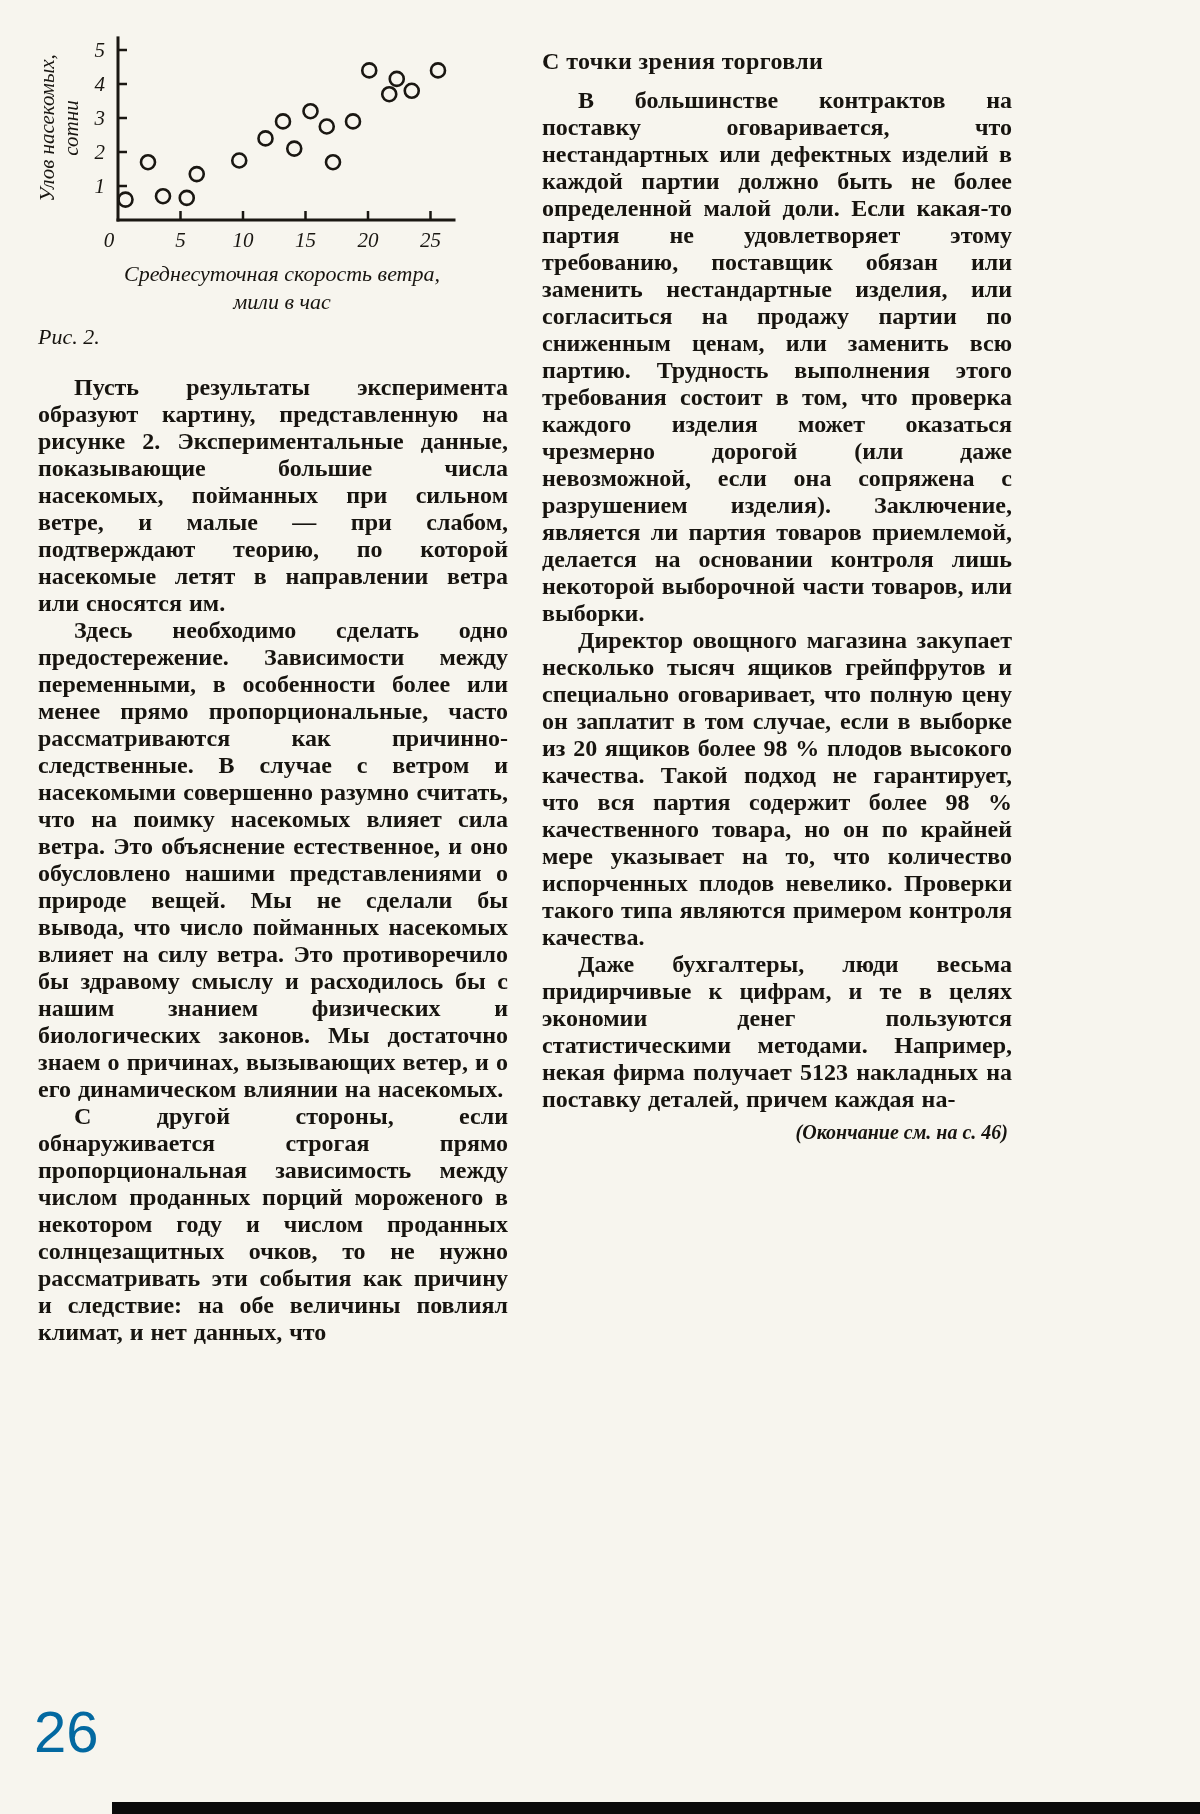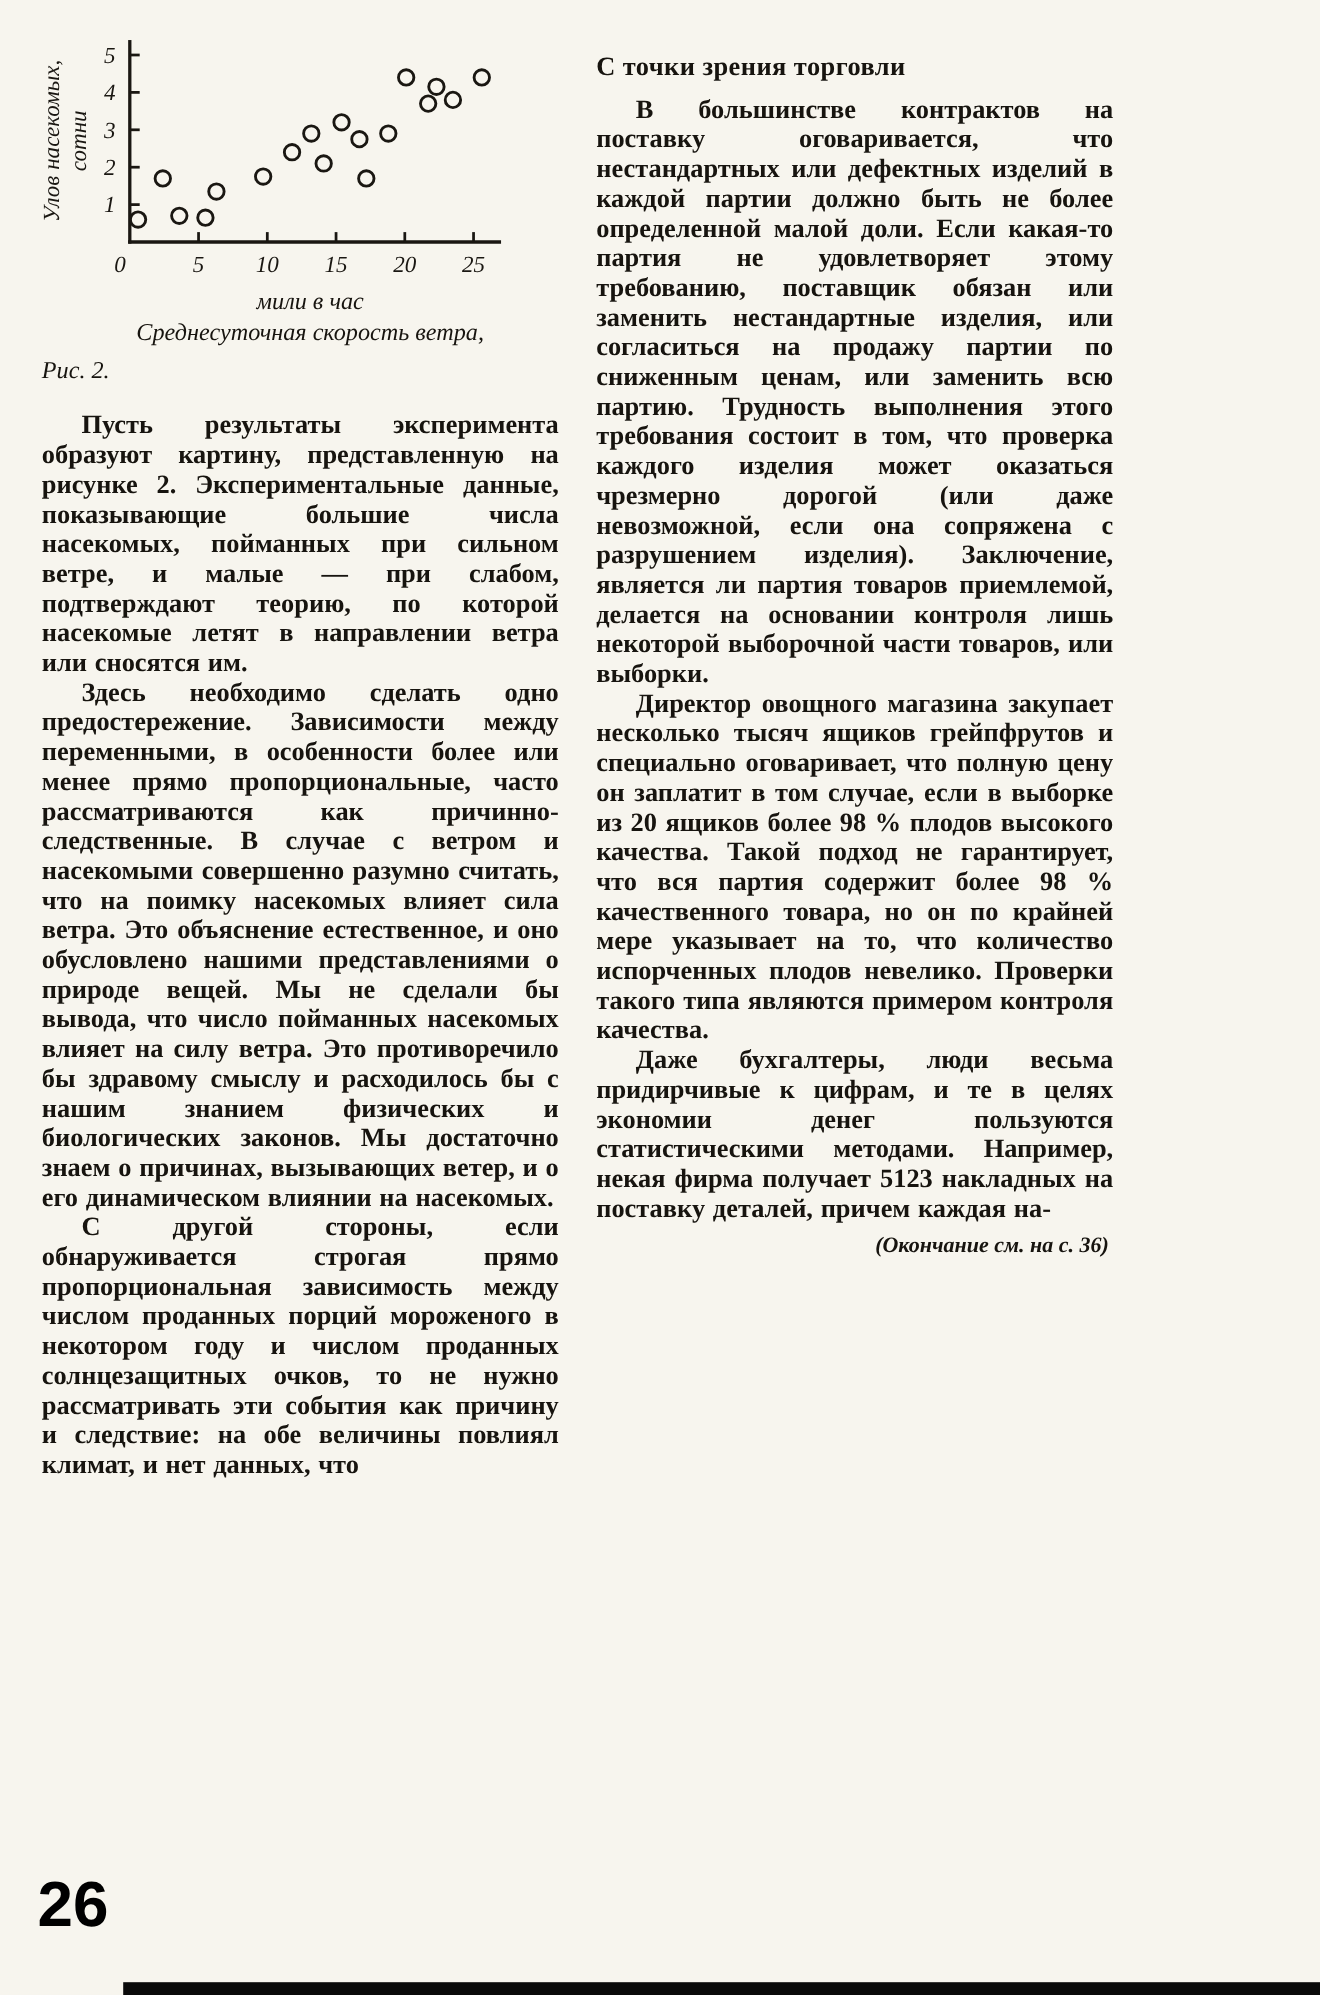--- a/index.html
+++ b/index.html
@@ -47,21 +47,21 @@
 
   .continuation {
     margin-top:8px; text-align:right;
     font-style:italic; font-weight:700; font-size:20px;
     padding-right:4px;
   }
 
   .page-number {
     position:absolute; left:34px; top:1698px;
     font-family:"Liberation Sans", sans-serif;
-    font-weight:bold; font-size:58px; color:#000000;
+    font-weight:normal; font-size:58px; color:#0369a1;
   }
 
   .bottom-bar {
     position:absolute; left:112px; right:0; bottom:0; height:12px;
     background:#0a0a0a;
   }
 </style>
 </head>
 <body>
 
@@ -109,36 +109,36 @@
             <circle cx="315" cy="93.4" r="7" fill="none" stroke="#1a1712" stroke-width="2.6"></circle>
             <circle cx="331.25" cy="42.39999999999998" r="7" fill="none" stroke="#1a1712" stroke-width="2.6"></circle>
             <circle cx="351.25" cy="66.19999999999999" r="7" fill="none" stroke="#1a1712" stroke-width="2.6"></circle>
             <circle cx="358.75" cy="50.89999999999998" r="7" fill="none" stroke="#1a1712" stroke-width="2.6"></circle>
             <circle cx="373.75" cy="62.80000000000001" r="7" fill="none" stroke="#1a1712" stroke-width="2.6"></circle>
             <circle cx="400" cy="42.39999999999998" r="7" fill="none" stroke="#1a1712" stroke-width="2.6"></circle>
             <text transform="translate(16,100) rotate(-90)" text-anchor="middle" class="axis-label">Улов насекомых,</text>
             <text transform="translate(40,100) rotate(-90)" text-anchor="middle" class="axis-label">сотни</text>
           </svg>
         <div class="fig-xcaption">
+          <div>Среднесуточная скорость ветра,</div>
           <div>мили в час</div>
-          <div>Среднесуточная скорость ветра,</div>
         </div>
         <figcaption class="fig-caption">Рис. 2.</figcaption>
       </figure>
 
       <p class="body-p">Пусть результаты эксперимента образуют картину, представленную на рисунке 2. Экспериментальные данные, показывающие большие числа насекомых, пойманных при сильном ветре, и малые — при слабом, подтверждают теорию, по которой насекомые летят в направлении ветра или сносятся им.</p>
       <p class="body-p">Здесь необходимо сделать одно предостережение. Зависимости между переменными, в особенности более или менее прямо пропорциональные, часто рассматриваются как причинно-следственные. В случае с ветром и насекомыми совершенно разумно считать, что на поимку насекомых влияет сила ветра. Это объяснение естественное, и оно обусловлено нашими представлениями о природе вещей. Мы не сделали бы вывода, что число пойманных насекомых влияет на силу ветра. Это противоречило бы здравому смыслу и расходилось бы с нашим знанием физических и биологических законов. Мы достаточно знаем о причинах, вызывающих ветер, и о его динамическом влиянии на насекомых.</p>
       <p class="body-p">С другой стороны, если обнаруживается строгая прямо пропорциональная зависимость между числом проданных порций мороженого в некотором году и числом проданных солнцезащитных очков, то не нужно рассматривать эти события как причину и следствие: на обе величины повлиял климат, и нет данных, что</p>
     </section>
 
     <section class="col">
       <h3 class="col-heading">С точки зрения торговли</h3>
       <p class="body-p">В большинстве контрактов на поставку оговаривается, что нестандартных или дефектных изделий в каждой партии должно быть не более определенной малой доли. Если какая-то партия не удовлетворяет этому требованию, поставщик обязан или заменить нестандартные изделия, или согласиться на продажу партии по сниженным ценам, или заменить всю партию. Трудность выполнения этого требования состоит в том, что проверка каждого изделия может оказаться чрезмерно дорогой (или даже невозможной, если она сопряжена с разрушением изделия). Заключение, является ли партия товаров приемлемой, делается на основании контроля лишь некоторой выборочной части товаров, или выборки.</p>
       <p class="body-p">Директор овощного магазина закупает несколько тысяч ящиков грейпфрутов и специально оговаривает, что полную цену он заплатит в том случае, если в выборке из 20 ящиков более 98 % плодов высокого качества. Такой подход не гарантирует, что вся партия содержит более 98 % качественного товара, но он по крайней мере указывает на то, что количество испорченных плодов невелико. Проверки такого типа являются примером контроля качества.</p>
       <p class="body-p">Даже бухгалтеры, люди весьма придирчивые  к цифрам, и те в целях экономии денег пользуются статистическими методами. Например, некая фирма получает 5123 накладных на поставку деталей, причем каждая на-</p>
-      <div class="continuation">(Окончание см. на с. 36)</div>
+      <div class="continuation">(Окончание см. на с. 46)</div>
     </section>
 
   </div>
 
   <div class="page-number">26</div>
   <div class="bottom-bar"></div>
 </div>
 
 </body></html>

